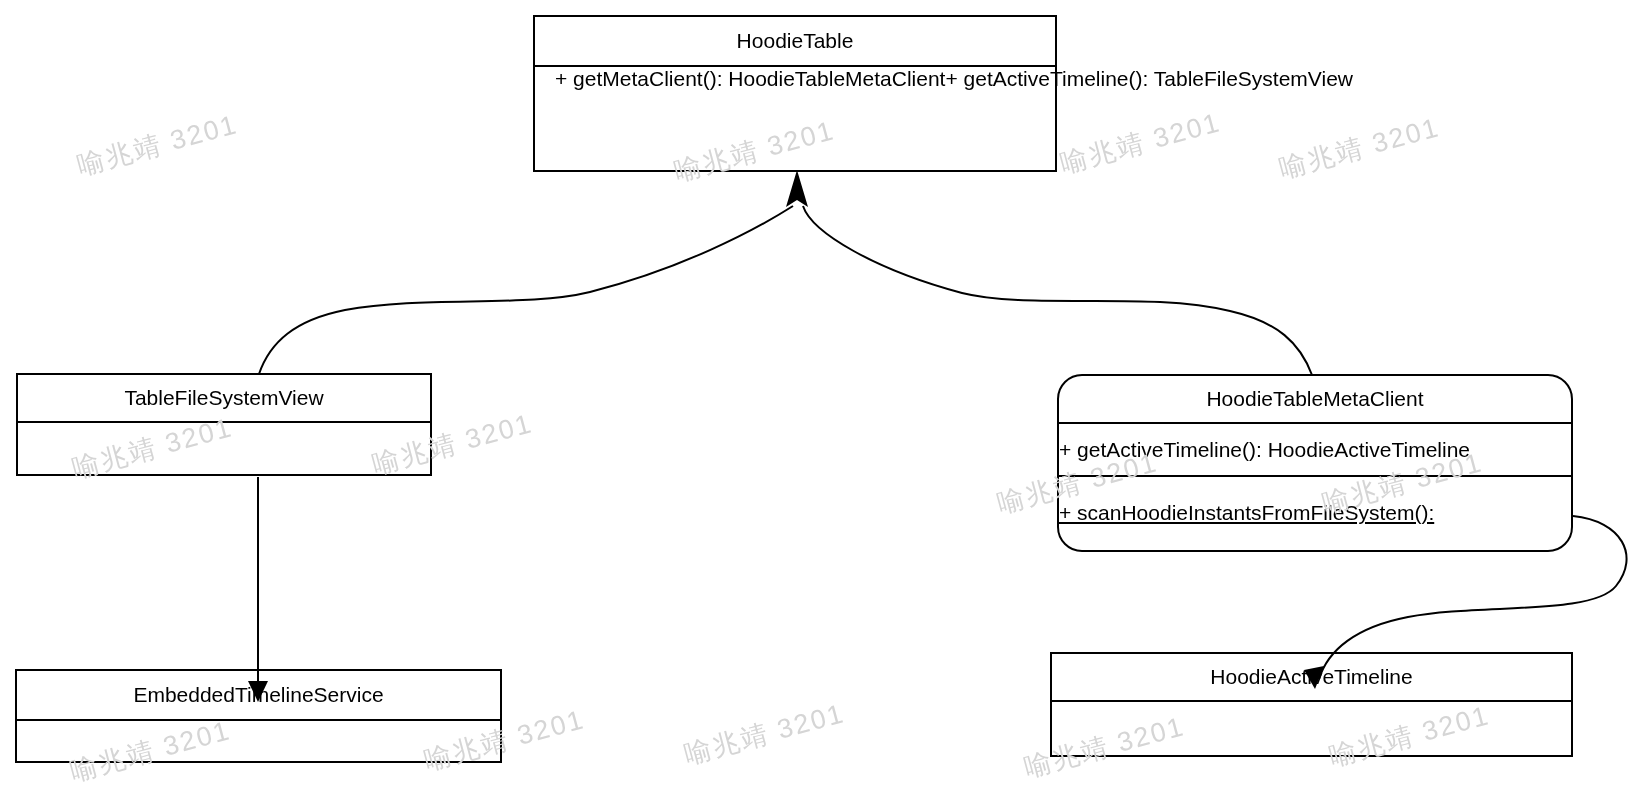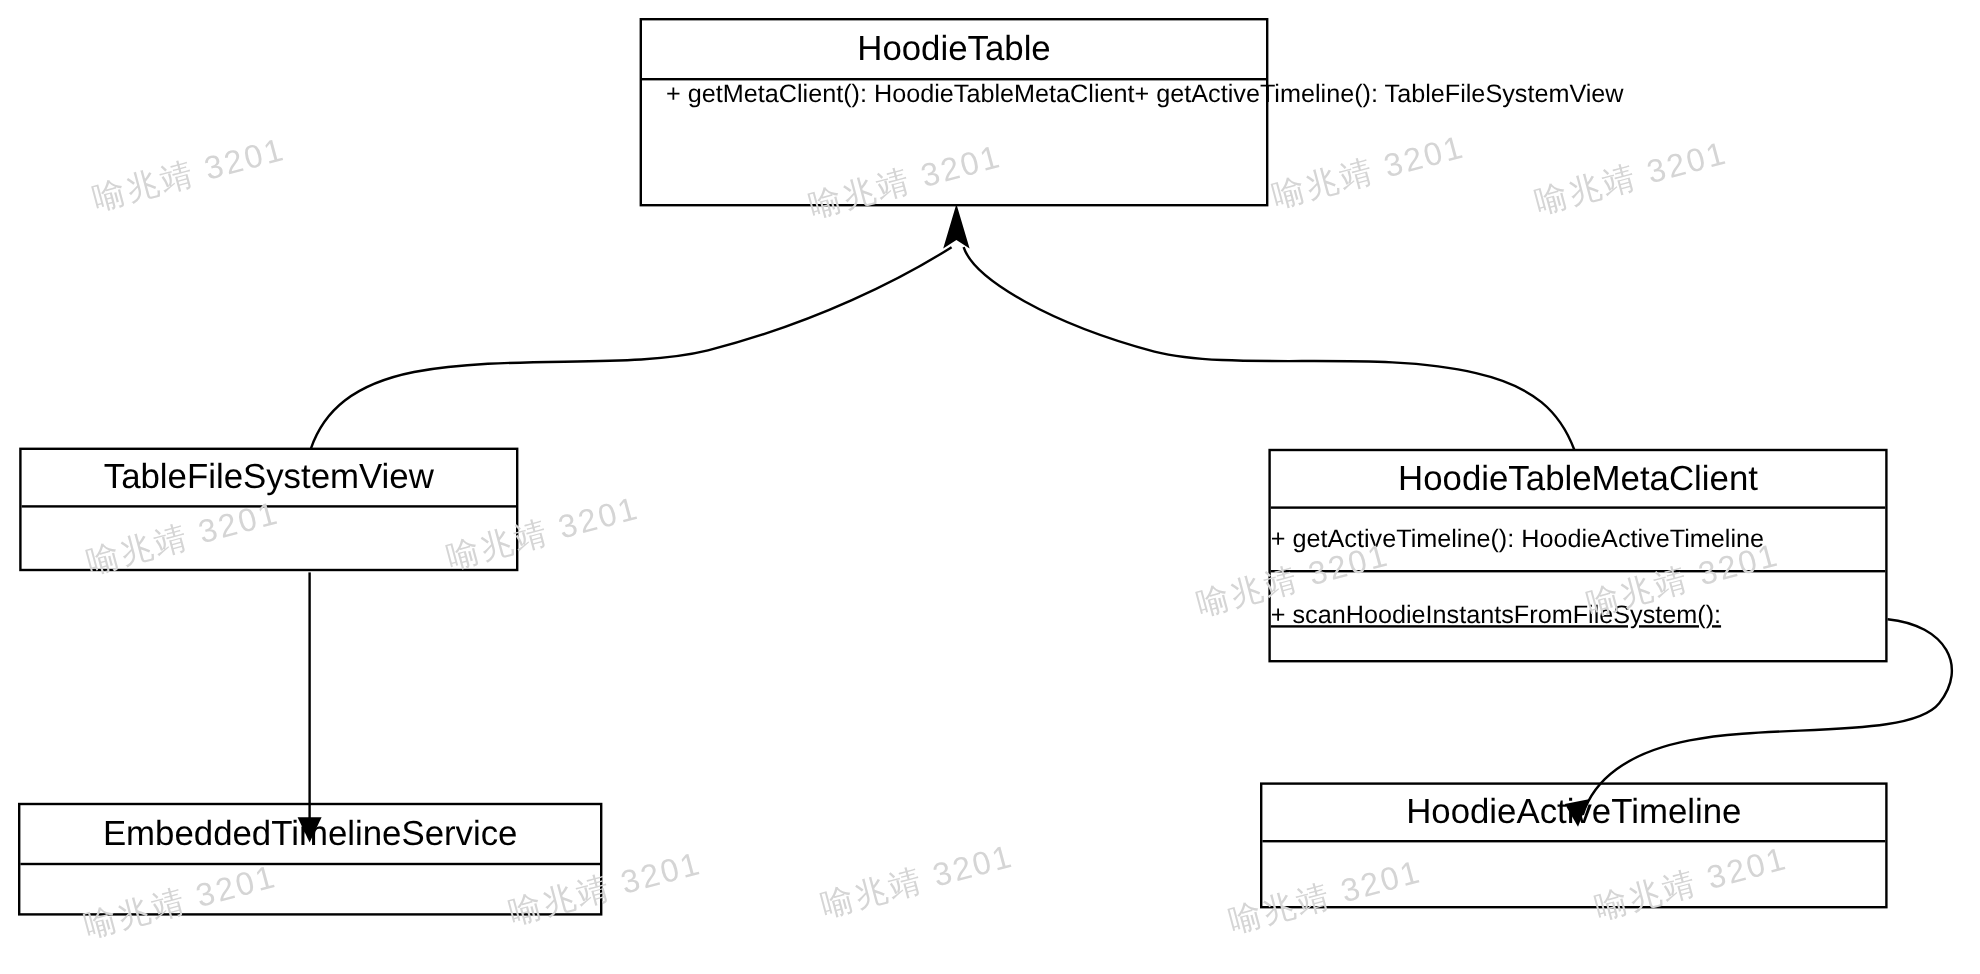--- a/index.html
+++ b/index.html
@@ -6,21 +6,21 @@
   .canvas{
     position:relative;width:1650px;height:812px;background:#ffffff;
     font-family:"Liberation Sans", sans-serif;color:#000;overflow:hidden;
   }
   .uml{
     position:absolute;background:#ffffff;border:2px solid #000000;
     box-sizing:border-box;z-index:1;
   }
   .uml .title{
     display:flex;align-items:center;justify-content:center;
-    font-size:29px;border-bottom:2px solid #000;box-sizing:border-box;
+    font-size:21px;border-bottom:2px solid #000;box-sizing:border-box;
     white-space:nowrap;
   }
   .uml .methods{
     display:flex;flex-direction:row;justify-content:space-around;
     box-sizing:border-box;padding-left:20px;font-size:21px;
   }
   .uml .method-row{white-space:nowrap;}
   .uml .compartment{box-sizing:border-box;border-bottom:2px solid #000;}
   .uml .compartment:last-child{border-bottom:none;text-decoration:underline;}
   .method-block{
@@ -45,21 +45,21 @@
       <div class="method-row">+ getMetaClient(): HoodieTableMetaClient</div>
       <div class="method-row">+ getActiveTimeline(): TableFileSystemView</div>
     </div>
   </div>
 
   <div class="uml" style="left:16px;top:373px;width:416px;height:103px;">
     <div class="title" style="height:48px;">TableFileSystemView</div>
     <div style="height:51px;"></div>
   </div>
 
-  <div class="uml" style="left:1057px;top:374px;width:516px;height:178px;">
+  <div class="uml" style="left:1057px;top:374px;width:516px;height:178px;border-radius:25px;">
     <div class="title" style="height:48px;">HoodieTableMetaClient</div>
     <div class="compartment method-block" style="height:53px;">
       <div>+ getActiveTimeline(): HoodieActiveTimeline</div>
     </div>
     <div class="compartment method-block" style="height:71px;">
       <div>+ scanHoodieInstantsFromFileSystem():</div>
     </div>
   </div>
 
   <div class="uml" style="left:15px;top:669px;width:487px;height:94px;">

